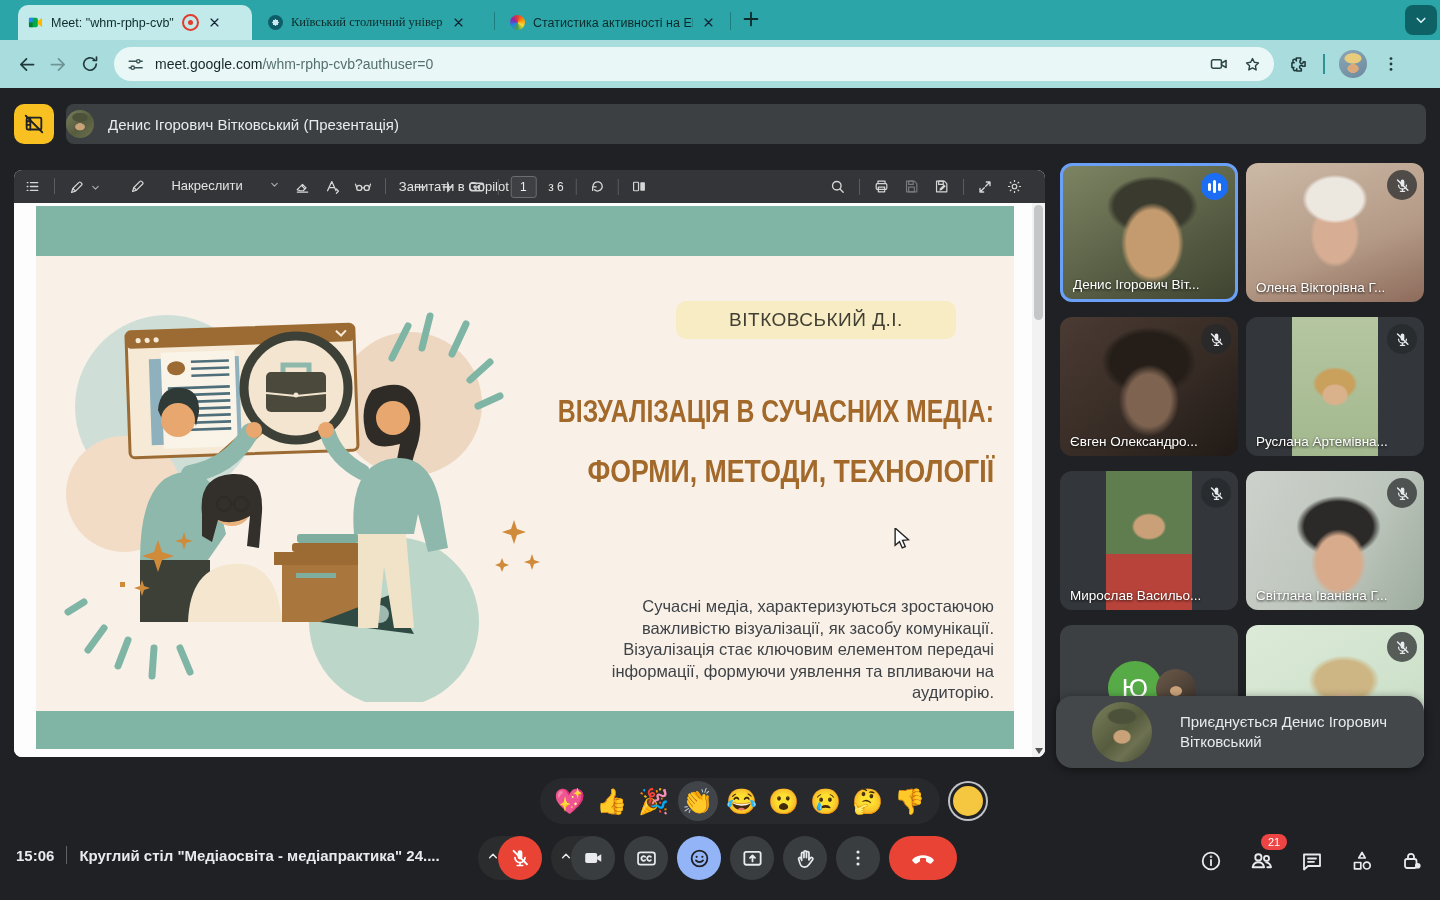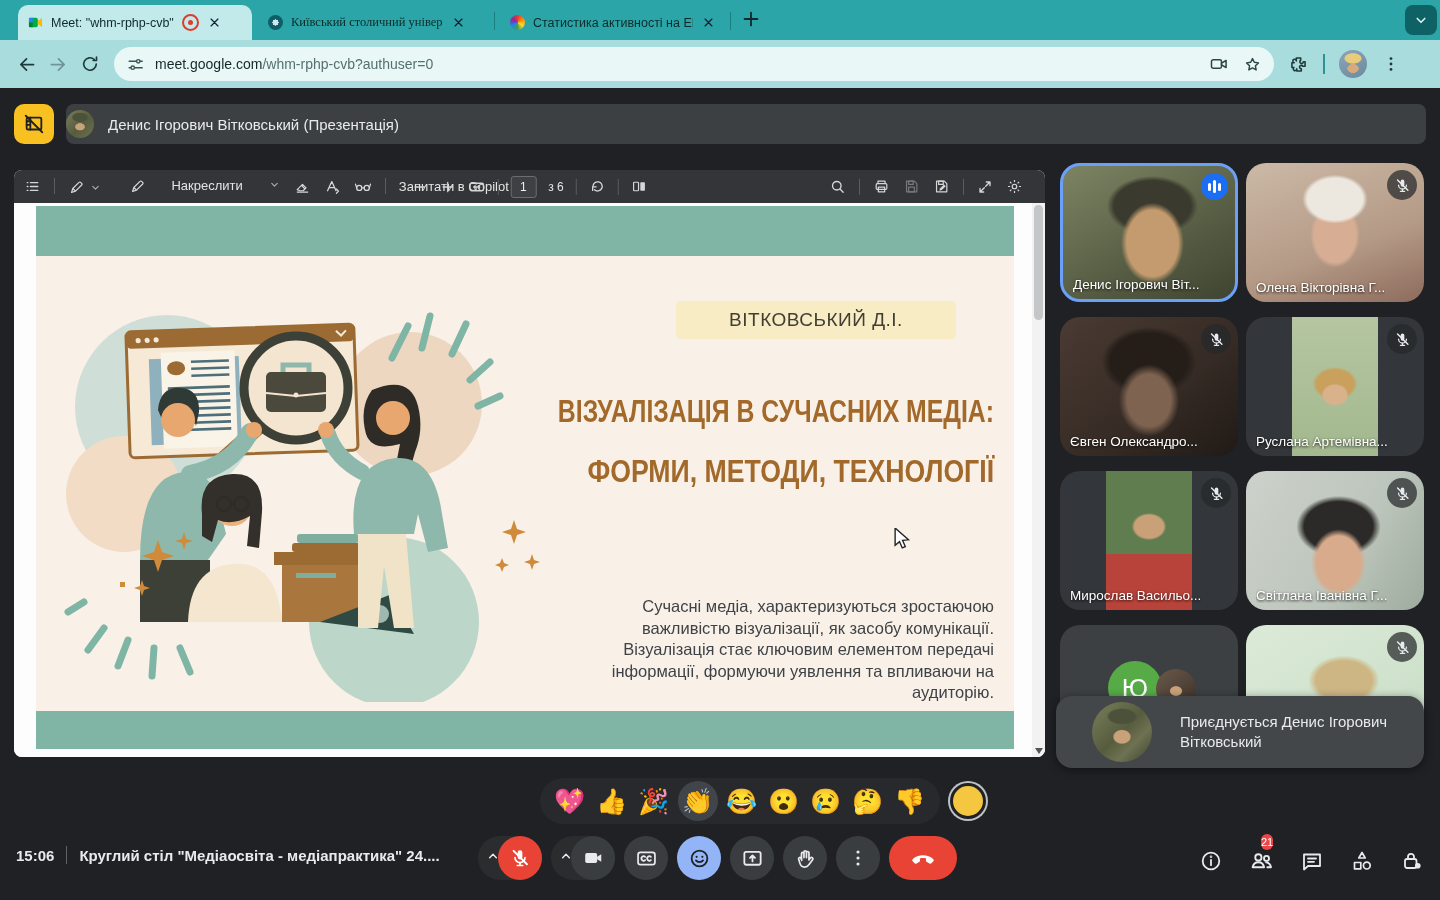--- a/index.html
+++ b/index.html
@@ -58,30 +58,30 @@
   
   #vscroll{position:absolute;right:0;top:0;bottom:0;width:13px;background:#f2f2f2;z-index:5;}
   #vthumb{position:absolute;top:2px;left:2px;width:9px;height:115px;background:#c4c6c8;border-radius:5px;}
   #vscroll .arr{position:absolute;bottom:3px;left:3px;width:0;height:0;
                 border-left:4px solid transparent;border-right:4px solid transparent;border-top:6px solid #555;}
   
   #slide{position:absolute;left:22px;top:3px;width:978px;height:543px;background:#f9f1e8;overflow:hidden;}
   .band{position:absolute;left:0;width:100%;background:#80b4a4;}
   #bandtop{top:0;height:50px;}
   #bandbot{top:505px;height:38px;}
-  #sbadge{position:absolute;left:640px;top:95px;width:280px;height:38px;background:#f8ecc5;border-radius:5px;
+  #sbadge{position:absolute;left:640px;top:95px;width:280px;height:38px;background:#f8ecc5;border-radius:10px;
           display:flex;align-items:center;justify-content:center;color:#413f33;font-size:19px;letter-spacing:.5px;text-align:center;}
   #stitle{position:absolute;right:20px;top:176px;width:620px;text-align:right;color:#a2692a;font-weight:700;}
   #stitle .tl{font-size:31px;line-height:60px;white-space:nowrap;transform-origin:right center;}
   #stitle .tl1{transform:scaleX(.80);}
   #stitle .tl2{transform:scaleX(.86);}
   #sbody{position:absolute;right:20px;top:390px;width:392px;text-align:right;color:#3f4347;
          font-size:16.5px;line-height:21.5px;}
   
-  .tile{position:absolute;width:178px;height:139px;border-radius:20px;overflow:hidden;background:#3c4043;text-align:right;}
+  .tile{position:absolute;width:178px;height:139px;border-radius:12px;overflow:hidden;background:#3c4043;text-align:right;}
   .tile .nm{position:absolute;left:10px;bottom:7px;color:#fff;font-size:13.5px;
             text-shadow:0 1px 3px rgba(0,0,0,.9);white-space:nowrap;overflow:hidden;max-width:158px;}
   .micoff{position:absolute;top:7px;right:7px;width:30px;height:30px;border-radius:50%;
           background:rgba(38,40,43,.72);display:flex;align-items:center;justify-content:center;color:#e8eaed;}
   #tile0{border:3px solid #6ba0f8;width:172px;height:133px;}
   .speak{position:absolute;top:7px;right:7px;width:27px;height:27px;border-radius:50%;background:#1b6ef3;
          display:flex;align-items:center;justify-content:center;gap:2px;}
   .speak i{width:3px;background:#fff;border-radius:2px;}
   .ph0{background:radial-gradient(56px 72px at 52% 58%,#c49b6e 0 46%,transparent 56%),
        radial-gradient(70px 46px at 52% 30%,#3a3b2e 0 55%,transparent 65%),
@@ -138,21 +138,21 @@
             display:flex;align-items:center;justify-content:center;}
   .cbtn{width:44px;height:44px;border-radius:50%;background:#3a3d40;color:#e8eaed;
         display:flex;align-items:center;justify-content:center;}
   .red{background:#e84335;color:#fff;}
   #emojibtn{background:#93b5f8;color:#1f2124;}
   #endcall{width:68px;height:44px;border-radius:22px;background:#e84335;color:#fff;
            display:flex;align-items:center;justify-content:center;}
   #rightbtns{position:absolute;right:16px;top:16px;display:flex;align-items:center;gap:26px;color:#e8eaed;}
   .rb{position:relative;display:flex;align-items:center;justify-content:center;}
   #pcount{position:absolute;top:-14px;left:12px;background:#ef4444;color:#fff;font-size:11px;
-          border-radius:9px;padding:2px 0;}
+          border-radius:9px;padding:2px 7px;}
   
   #cursor{left:893px;top:528px;z-index:20;}
 </style>
 </head>
 <body>
 
 <svg width="0" height="0" style="position:absolute">
   <defs>
     <symbol id="i-back" viewBox="0 0 24 24">
         <g fill="none" stroke-width="2" stroke-linecap="round" stroke-linejoin="round">

